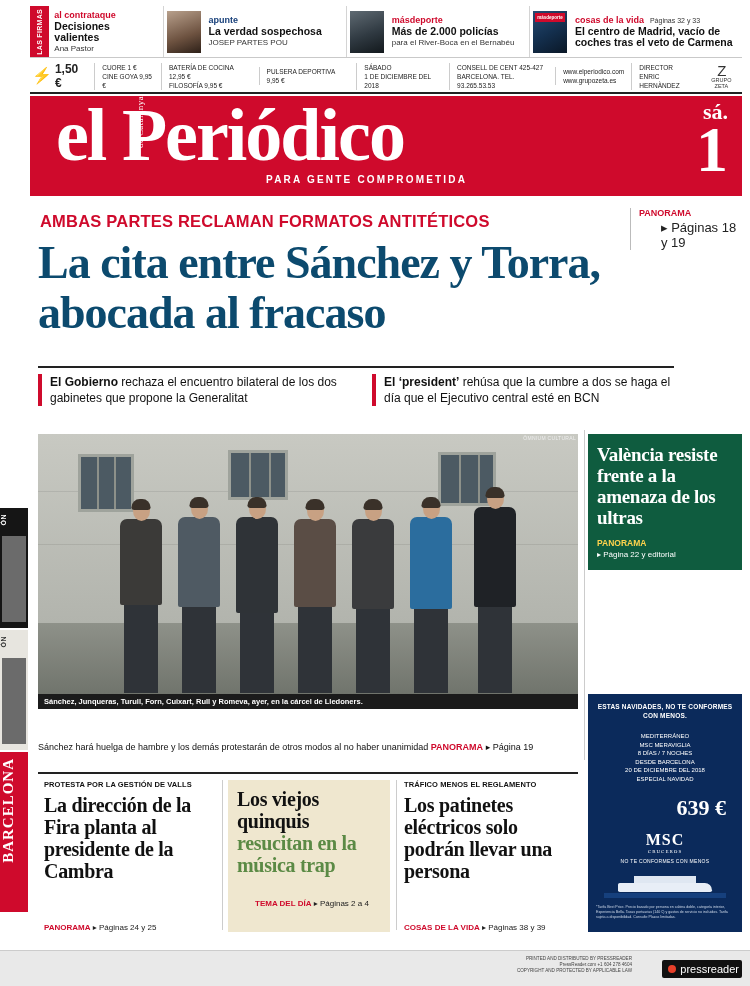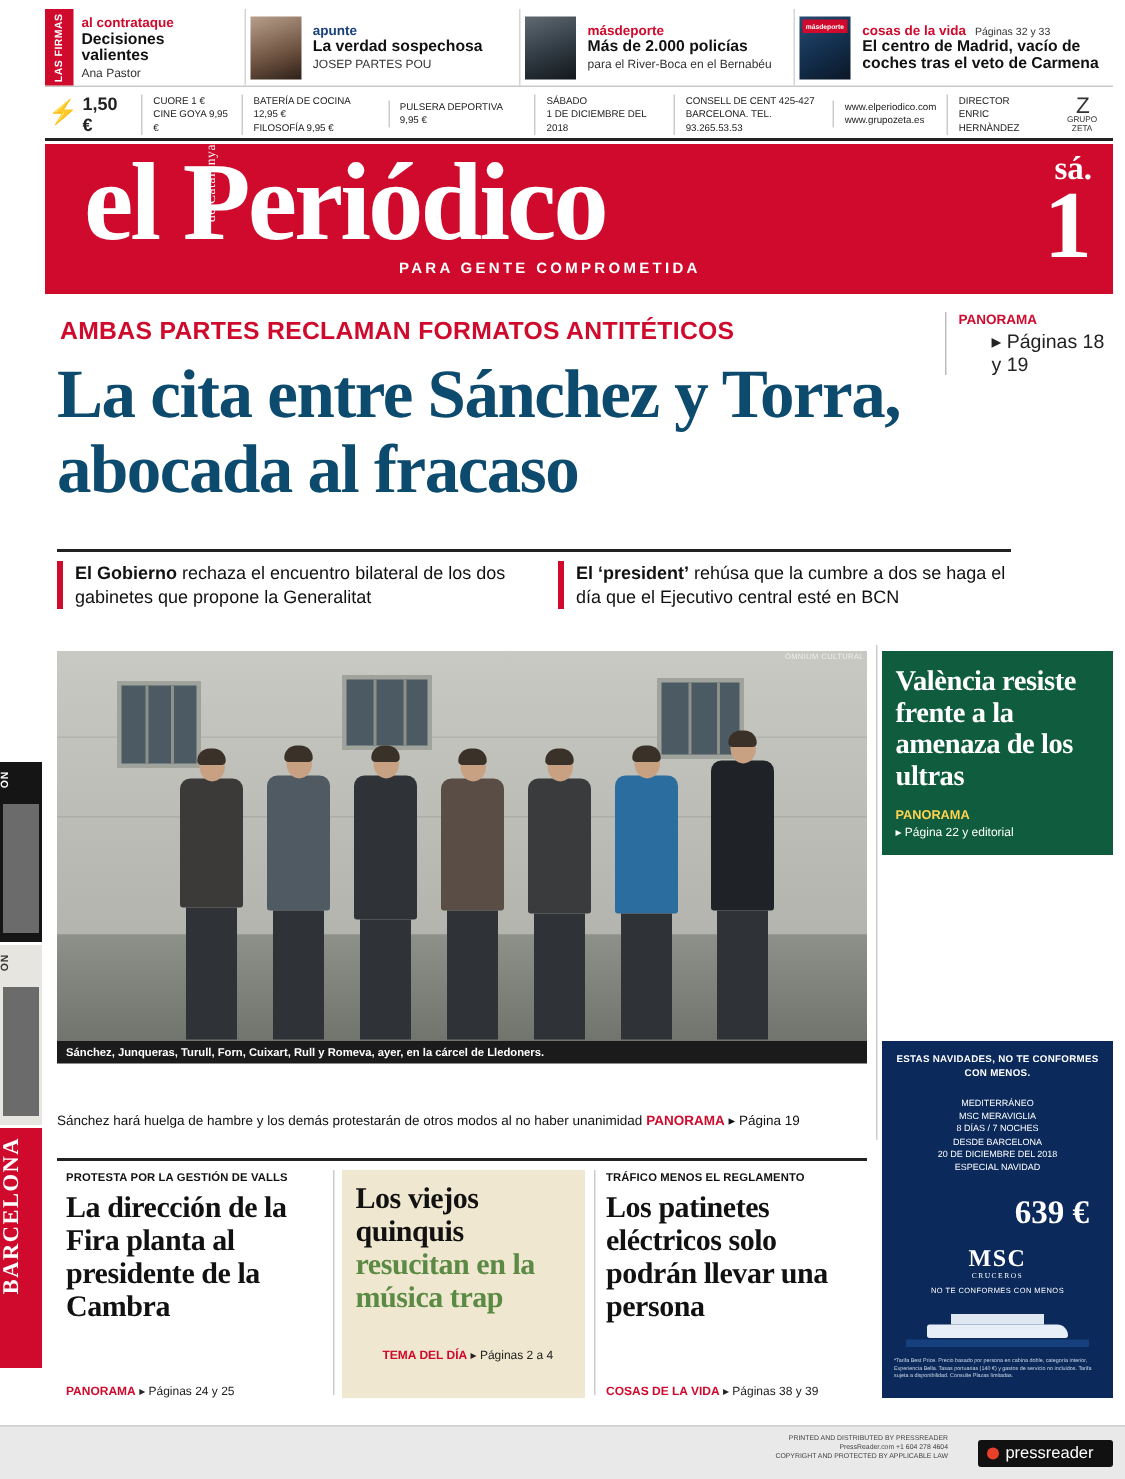--- a/index.html
+++ b/index.html
@@ -251,21 +251,21 @@
   .edge-bot span { font-size: 15px; font-family:"Liberation Serif",serif; letter-spacing: 1px; }
   .edge-img { position:absolute; left:2px; right:2px; top: 28px; bottom: 6px; background:#6b6b6b; }
 
   
   .footer {
     position: absolute; left: 0; top: 950px; width: 750px; height: 36px;
     background: #e9e9e9; border-top: 1px solid #ccc;
   }
   .pressreader {
     position: absolute; right: 8px; top: 960px; height: 18px; background: #111; color: #fff;
-    font-size: 11px; padding: 2px 13px 2px 6px; border-radius: 2px;
+    font-size: 11px; padding: 2px 3px 2px 6px; border-radius: 2px;
     display: flex; align-items: center; gap: 4px;
   }
   .pressreader .dot { width: 8px; height: 8px; background: #e8402a; border-radius: 50%; }
   .pr-note { position: absolute; right: 118px; top: 956px; font-size: 4.6px; color:#444; text-align:right; line-height:6px; }
 </style>
 </head>
 <body>
 
 <div class="page">
 

